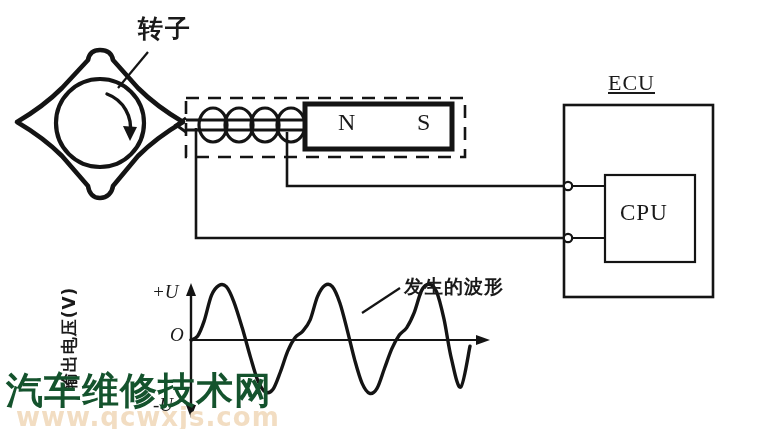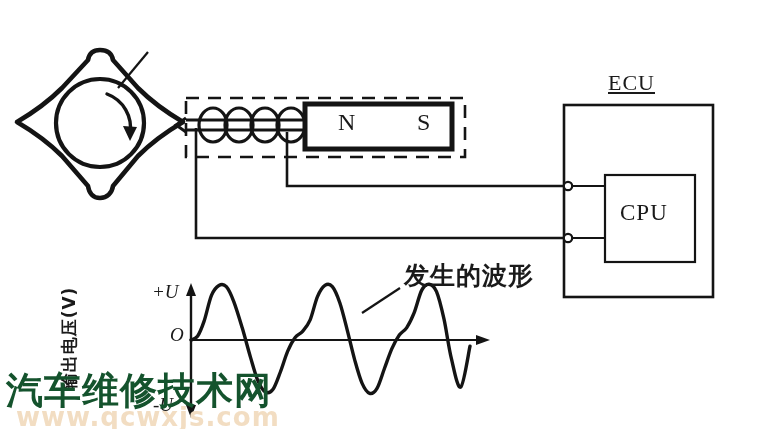--- a/index.html
+++ b/index.html
@@ -41,21 +41,21 @@
   .serif-rm {
     font-family: "Liberation Serif", "DejaVu Serif", serif;
   }
 
   
   #label-rotor      { left: 138px; top: 16px;  font-size: 25px; letter-spacing: 2px; }
   #label-ecu        { left: 608px; top: 72px;  font-size: 22px; letter-spacing: 1px; text-decoration: underline; }
   #label-pole-n     { left: 338px; top: 110px; font-size: 24px; }
   #label-pole-s     { left: 417px; top: 110px; font-size: 24px; }
   #label-cpu        { left: 620px; top: 201px; font-size: 23px; letter-spacing: 1px; text-align: center; }
-  #label-waveform   { left: 404px; top: 263px; font-size: 25px; letter-spacing: 1px; }
+  #label-waveform   { left: 404px; top: 277px; font-size: 19px; letter-spacing: 1px; }
   #label-plus-u     { left: 152px; top: 282px; font-size: 19px; }
   #label-origin     { left: 170px; top: 325px; font-size: 19px; }
   #label-minus-u    { left: 153px; top: 395px; font-size: 19px; }
 
   #label-yaxis {
     left: -6px;
     top: 330px;
     font-size: 17px;
     letter-spacing: 1px;
     transform: rotate(-90deg);
@@ -160,20 +160,21 @@
       <line x1="191" y1="340" x2="482" y2="340" stroke-width="2.2"></line>
       <path d="M 490,340 L 476,335 L 476,345 Z" fill="#141414" stroke="none"></path>
     </g>
 
     <path id="wave-path" fill="none" stroke="#141414" stroke-width="3.4" stroke-linecap="round" stroke-linejoin="round" d="M 191.00,340.00 C 192.09,339.38 195.34,339.38 197.51,336.28 C 199.68,333.18 201.69,328.22 204.02,321.40 C 206.35,314.58 208.98,301.35 211.46,295.36 C 213.94,289.37 216.42,286.89 218.90,285.44 C 221.38,283.99 223.86,283.99 226.34,286.68 C 228.82,289.37 231.15,294.74 233.78,301.56 C 236.41,308.38 239.36,318.30 242.15,327.60 C 244.94,336.90 247.89,348.47 250.52,357.36 C 253.16,366.25 255.48,375.13 257.96,380.92 C 260.44,386.71 262.92,390.63 265.40,392.08 C 267.88,393.53 270.36,392.91 272.84,389.60 C 275.32,386.29 277.80,378.65 280.28,372.24 C 282.76,365.83 285.24,356.95 287.72,351.16 C 290.20,345.37 292.68,340.83 295.16,337.52 C 297.64,334.21 300.12,334.21 302.60,331.32 C 305.08,328.43 307.56,325.95 310.04,320.16 C 312.52,314.37 315.00,302.39 317.48,296.60 C 319.96,290.81 322.44,287.09 324.92,285.44 C 327.40,283.79 329.88,283.79 332.36,286.68 C 334.84,289.57 337.32,295.57 339.80,302.80 C 342.28,310.03 344.76,320.57 347.24,330.08 C 349.72,339.59 352.20,350.95 354.68,359.84 C 357.16,368.73 359.64,377.82 362.12,383.40 C 364.60,388.98 367.08,392.49 369.56,393.32 C 372.04,394.15 374.52,392.49 377.00,388.36 C 379.48,384.23 381.96,375.13 384.44,368.52 C 386.92,361.91 389.40,354.26 391.88,348.68 C 394.36,343.10 396.84,338.55 399.32,335.04 C 401.80,331.53 404.28,331.32 406.76,327.60 C 409.24,323.88 411.72,318.92 414.20,312.72 C 416.68,306.52 419.16,295.15 421.64,290.40 C 424.12,285.65 426.60,283.99 429.08,284.20 C 431.56,284.41 434.04,285.85 436.52,291.64 C 439.00,297.43 441.48,307.76 443.96,318.92 C 446.44,330.08 448.61,347.23 451.40,358.60 C 454.19,369.97 457.60,389.19 460.70,387.12 C 463.80,385.05 468.45,353.02 470.00,346.20"></path>
 
     <line x1="400" y1="288" x2="362" y2="313" stroke="#141414" stroke-width="2.2"></line>
 
   </svg>
 
+  <div class="lbl cjk" id="label-rotor">转子</div>
 
   <div class="lbl serif-rm" id="label-ecu">ECU</div>
 
   <div class="lbl serif-rm" id="label-pole-n">N</div>
 
   <div class="lbl serif-rm" id="label-pole-s">S</div>
 
   <div class="lbl serif-rm" id="label-cpu">CPU</div>
 
   <div class="lbl cjk" id="label-waveform">发生的波形</div>

